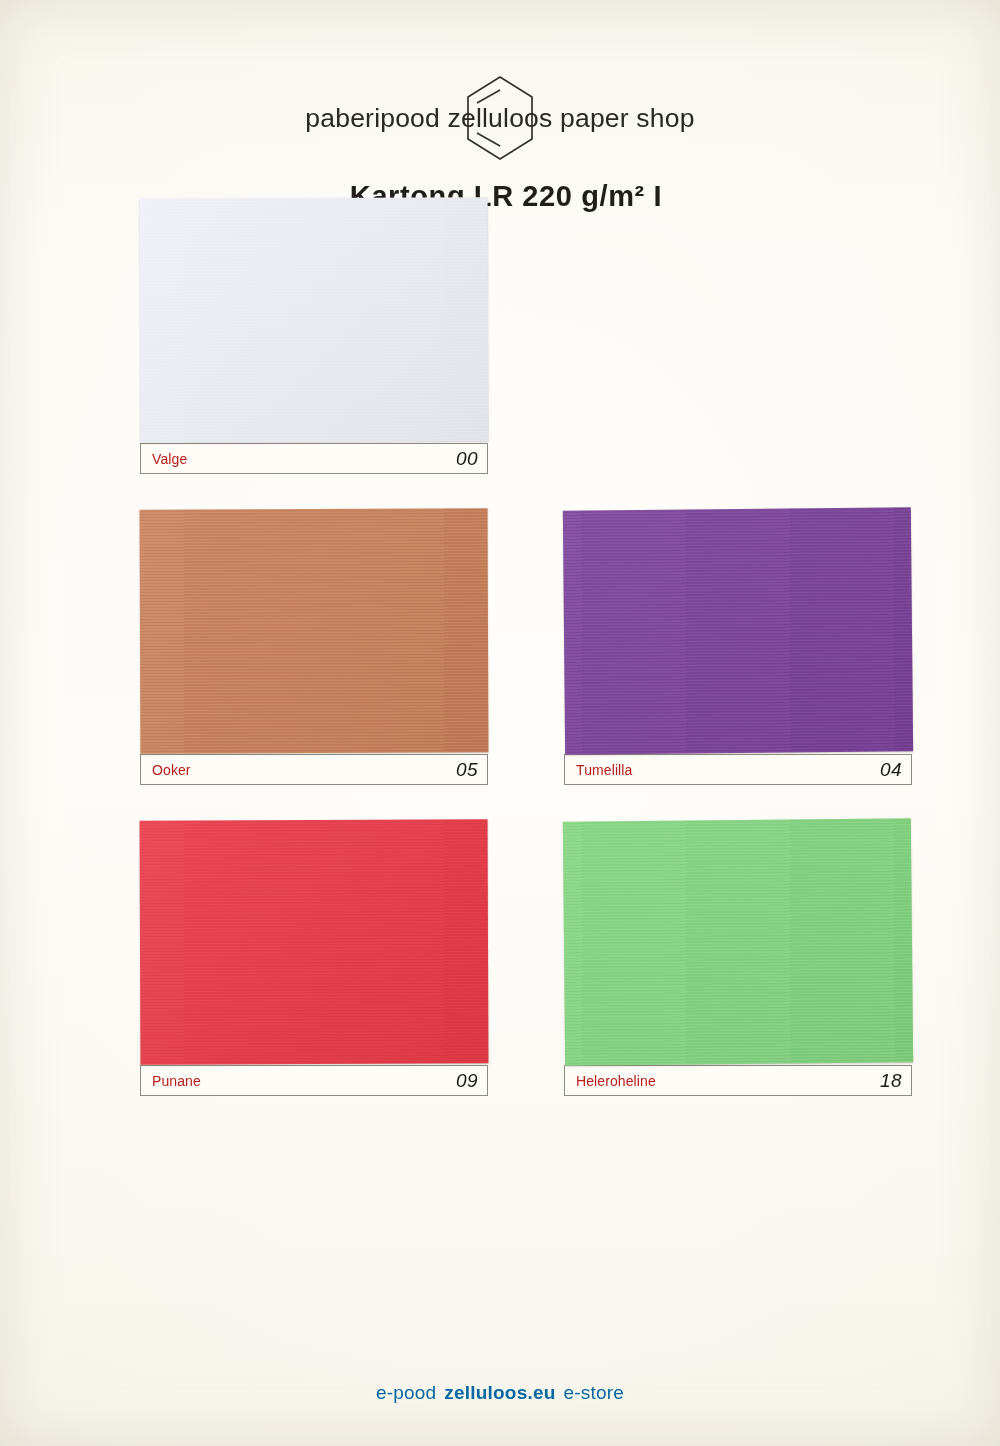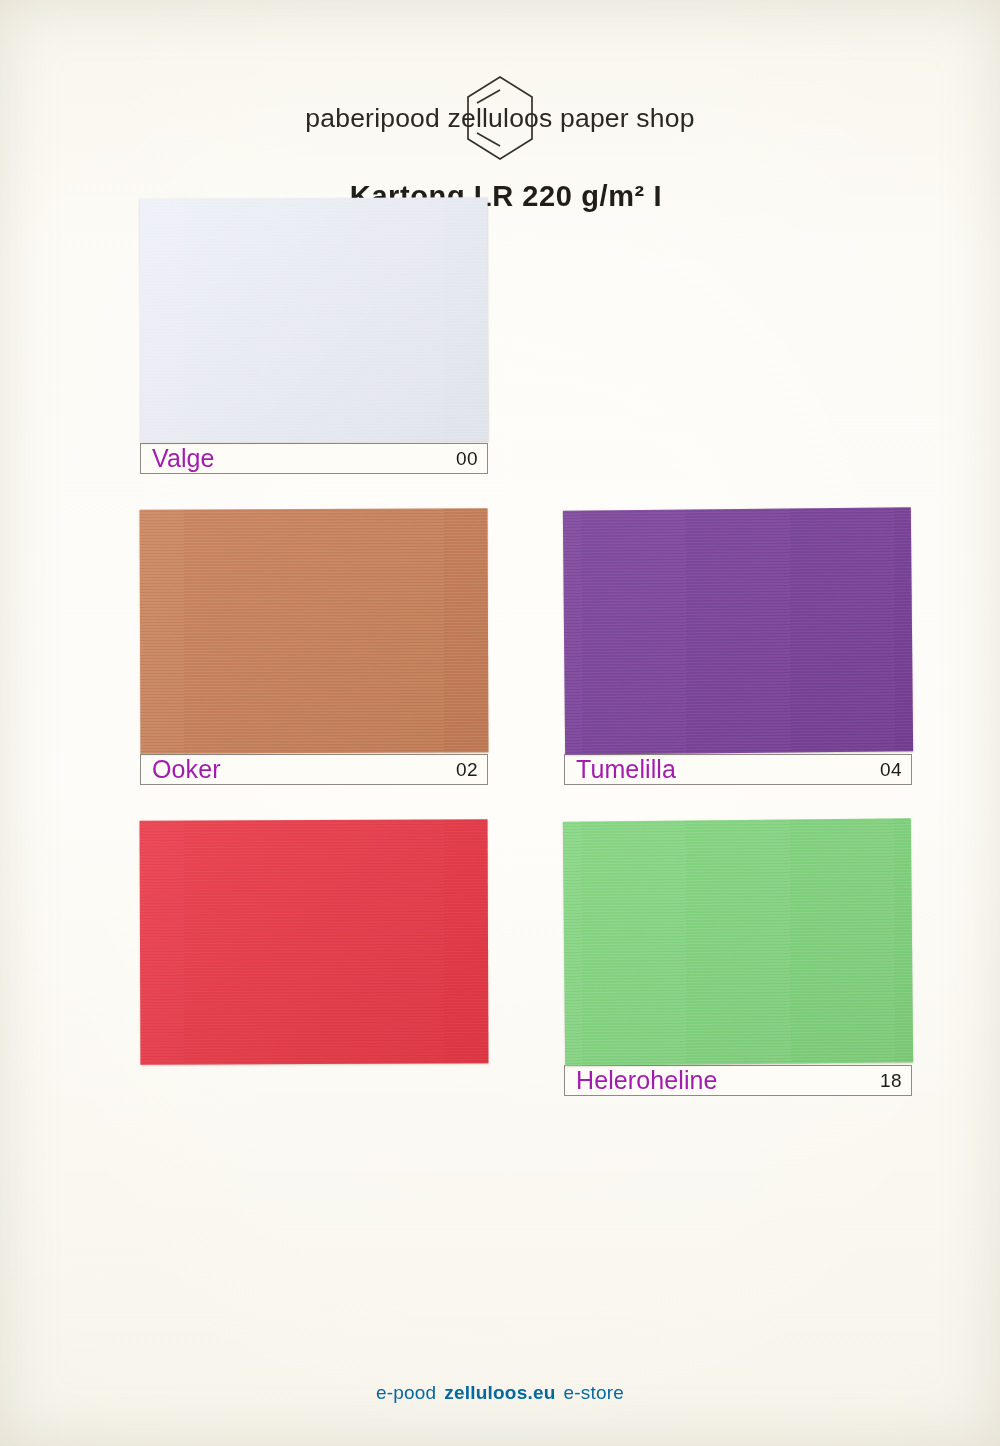--- a/index.html
+++ b/index.html
@@ -118,28 +118,29 @@
     height: 31px;
     border: 1px solid #8e8b83;
     background: #fdfcf6;
     display: flex;
     align-items: center;
     justify-content: space-between;
     padding: 0 9px 0 11px;
     box-sizing: border-box;
   }
   .label .name {
-    font-size: 25px;
-    color: #a21caf;
+    font-size: 14px;
+    color: #b91c1c;
     letter-spacing: 0.1px;
   }
   .label .code {
     font-size: 19px;
     color: #1d1a17;
     letter-spacing: 0.4px;
+    font-style: italic;
   }
 
   
   .footer {
     position: absolute;
     left: 0; right: 0;
     bottom: 42px;
     text-align: center;
     font-size: 19px;
     color: #0369a1;
@@ -181,41 +182,45 @@
   </div>
 
   <div class="row">
     <div class="cell">
       <div class="chip" style="background-color: rgb(200, 128, 90);">
         <div class="shade"></div>
         <div class="tex"></div>
       </div>
       <div class="label">
         <span class="name">Ooker</span>
-        <span class="code">02</span>
+        <span class="code">05</span>
       </div>
     </div>
     <div class="cell">
       <div class="chip" style="background-color: rgb(122, 67, 153);">
         <div class="shade"></div>
         <div class="tex"></div>
       </div>
       <div class="label">
         <span class="name">Tumelilla</span>
         <span class="code">04</span>
       </div>
     </div>
   </div>
 
 
   <div class="row">
     <div class="cell">
       <div class="chip" style="background-color: rgb(232, 58, 72);">
         <div class="shade"></div>
         <div class="tex"></div>
+      </div>
+      <div class="label">
+        <span class="name">Punane</span>
+        <span class="code">09</span>
       </div>
     </div>
     <div class="cell">
       <div class="chip" style="background-color: rgb(130, 212, 127);">
         <div class="shade"></div>
         <div class="tex"></div>
       </div>
       <div class="label">
         <span class="name">Heleroheline</span>
         <span class="code">18</span>

